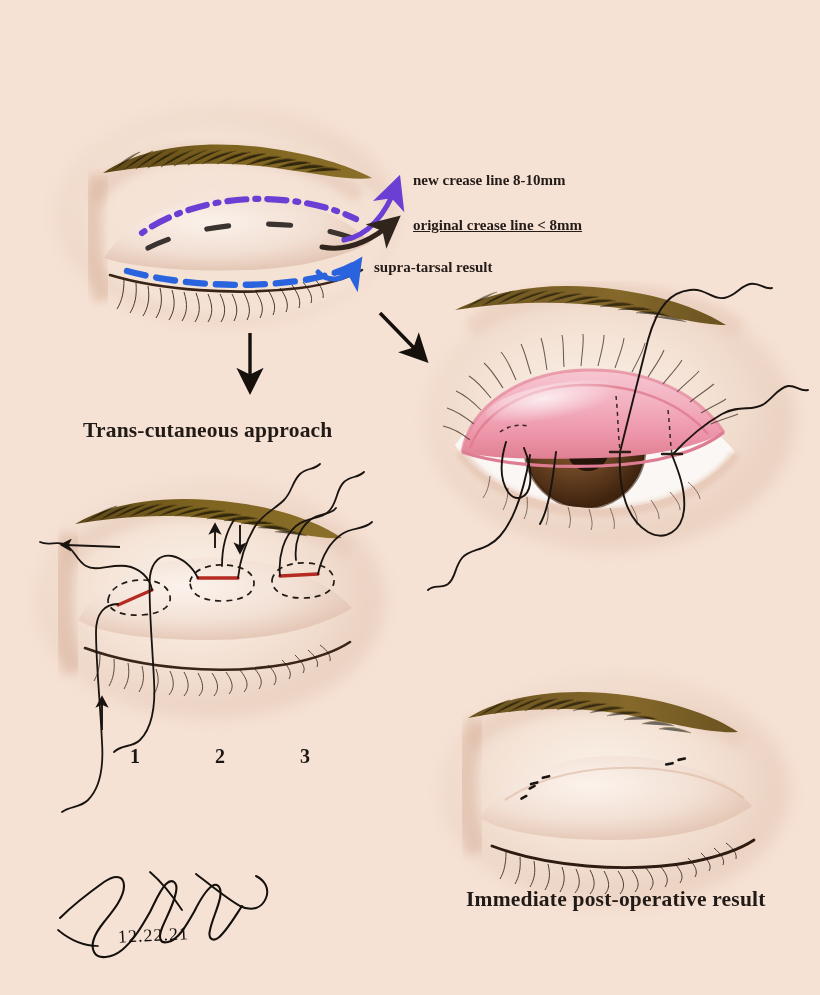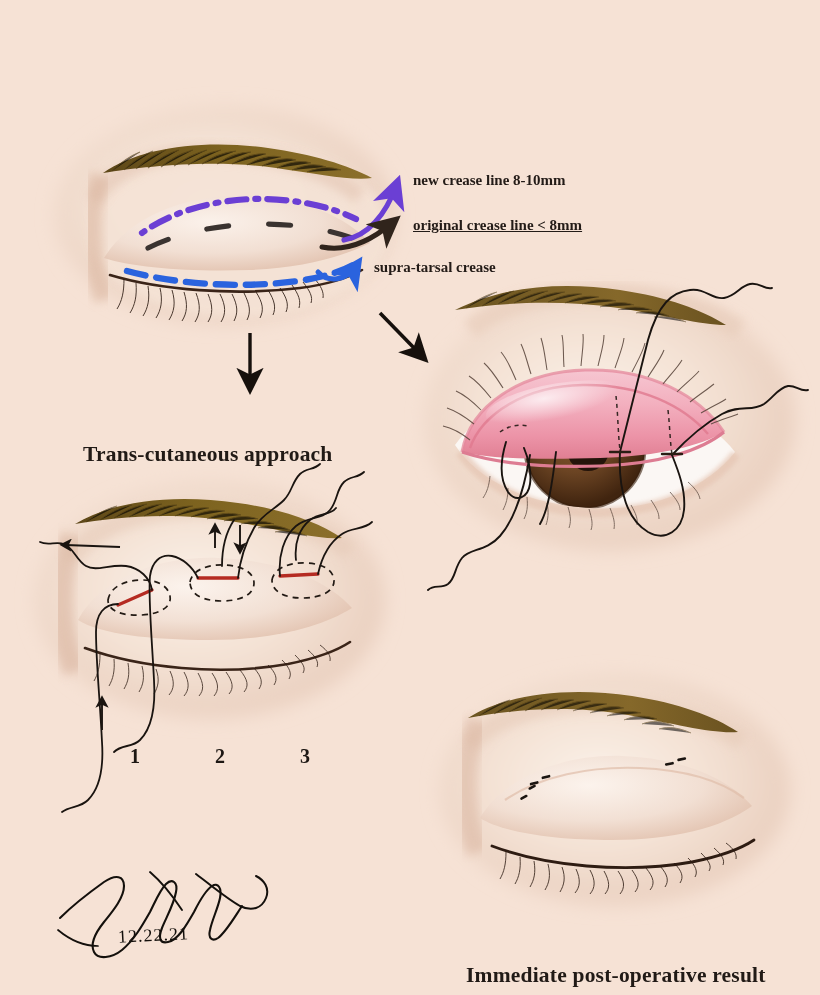--- a/index.html
+++ b/index.html
@@ -12,21 +12,20 @@
   }
   .stage{position:absolute;inset:0;}
   .fig{position:absolute;}
   .cap{
     position:absolute;
     font-family:"Liberation Serif", serif;
     font-weight:bold;
     color:#211a16;
     white-space:nowrap;
     letter-spacing:.2px;
-    margin-top:24px;
   }
   .cap-main{font-size:21.5px;}
   .lbl{
     position:absolute;
     font-family:"Liberation Serif", serif;
     font-weight:bold;
     font-size:15px;
     color:#231b17;
     white-space:nowrap;
   }
@@ -474,24 +473,24 @@
       <path d="M150,872 C164,884 174,898 182,910" fill="none" stroke="#14100c" stroke-width="1.9" stroke-linecap="round"></path>
       <path d="M196,874 C212,886 226,898 240,906 C252,912 262,908 266,898
                C270,888 264,880 256,876" fill="none" stroke="#14100c" stroke-width="2" stroke-linecap="round"></path>
       <path d="M58,930 C70,940 84,946 98,946" fill="none" stroke="#14100c" stroke-width="1.7" stroke-linecap="round"></path>
     </g>
 
   </svg>
 
   <div class="lbl" style="left:413px;top:172px;">new crease line 8-10mm</div>
   <div class="lbl" style="left:413px;top:217px;text-decoration:underline;">original crease line &lt; 8mm</div>
-  <div class="lbl" style="left:374px;top:259px;">supra-tarsal crease</div>
+  <div class="lbl" style="left:374px;top:259px;">supra-tarsal result</div>
 
   <div class="cap cap-main" style="left:83px;top:418px;">Trans-cutaneous approach</div>
-  <div class="cap cap-main" style="left:466px;top:939px;">Immediate post-operative result</div>
+  <div class="cap cap-main" style="left:466px;top:887px;">Immediate post-operative result</div>
 
   <div class="step-num" style="left:130px;top:745px;">1</div>
   <div class="step-num" style="left:215px;top:745px;">2</div>
   <div class="step-num" style="left:300px;top:745px;">3</div>
 
   <div style="position:absolute;left:118px;top:925px;font-family:'Liberation Serif',serif;
               font-size:18px;color:#14100c;letter-spacing:1px;transform:rotate(-3deg);">12.22.21</div>
 
 </div>
 

